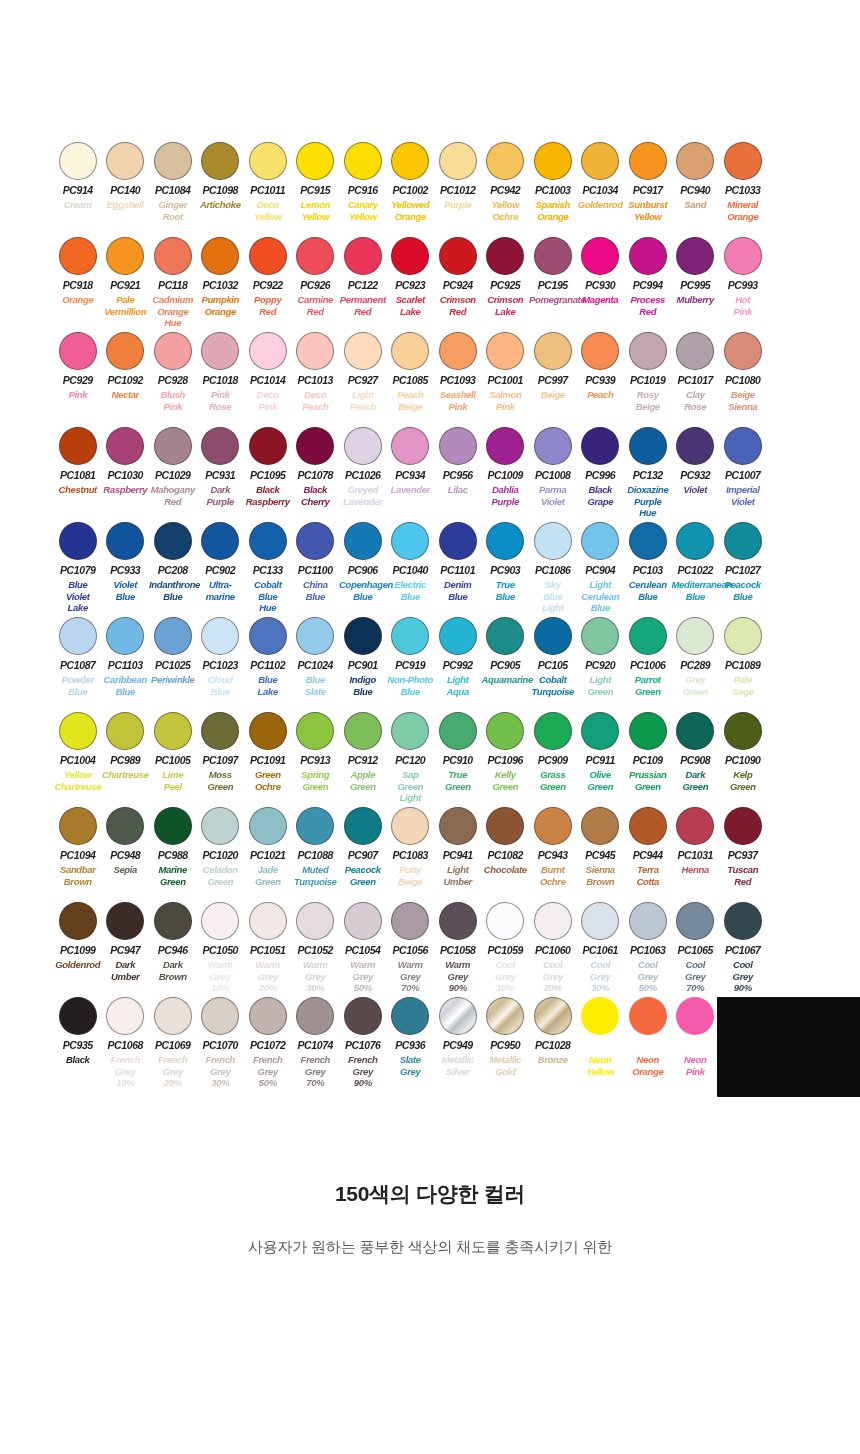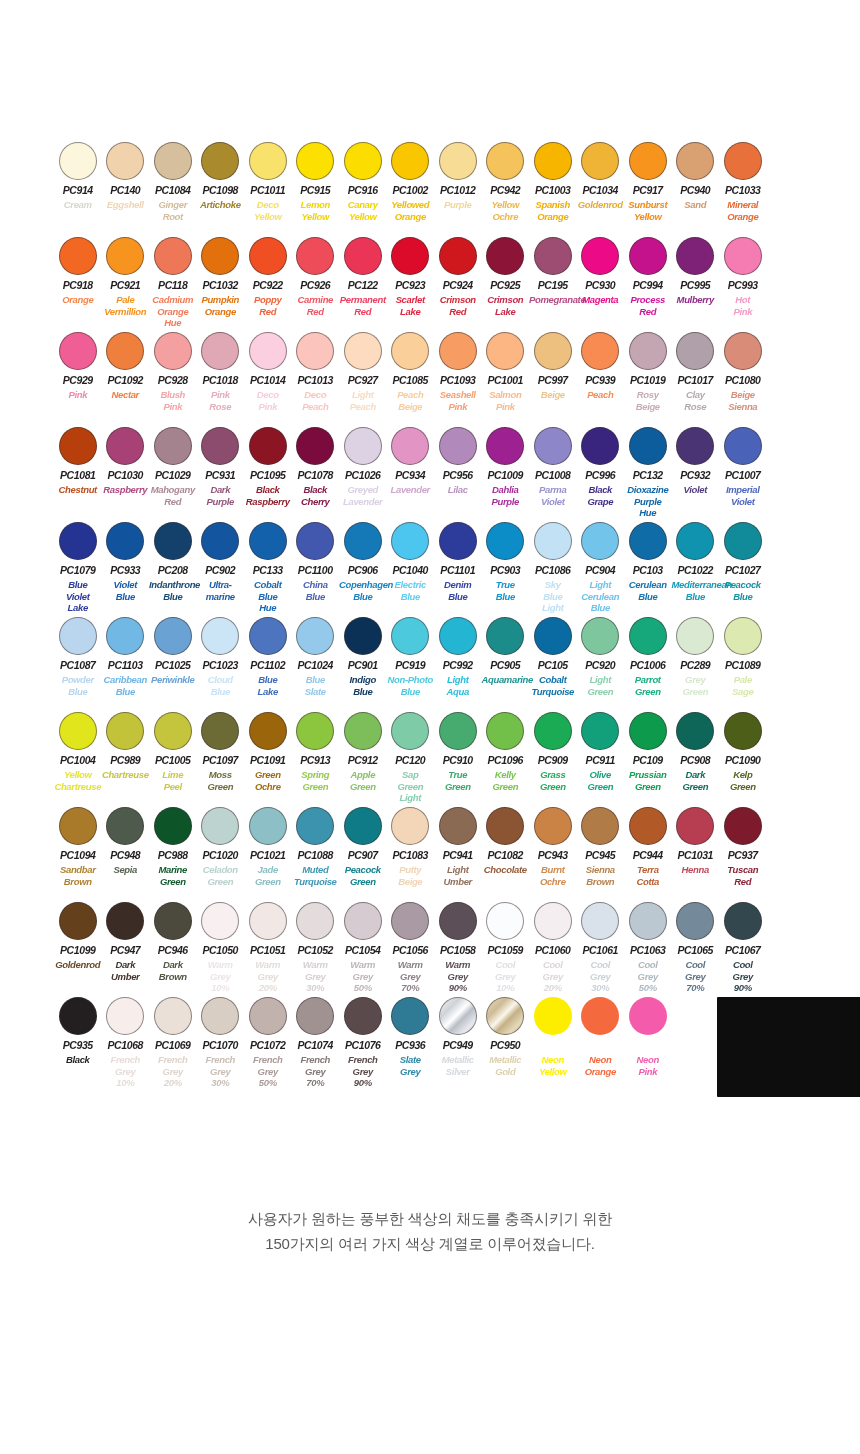--- a/index.html
+++ b/index.html
@@ -883,20 +883,25 @@
               <div class="dot grad-silver"></div>
               <div class="code">PC949</div>
               <div class="cname" style="color: rgb(213, 216, 221);">Metallic<br>Silver</div>
             </div>
             <div class="swatch-cell">
               <div class="dot grad-gold"></div>
               <div class="code">PC950</div>
               <div class="cname" style="color: rgb(221, 208, 174);">Metallic<br>Gold</div>
             </div>
             <div class="swatch-cell">
+              <div class="dot grad-bronze"></div>
+              <div class="code">PC1028</div>
+              <div class="cname" style="color: rgb(200, 182, 143);">Bronze</div>
+            </div>
+            <div class="swatch-cell">
               <div class="dot" style="background: rgb(253, 238, 0); border: none;"></div>
               <div class="code" style="color: rgb(255, 255, 255);">PC1035</div>
               <div class="cname" style="color: rgb(253, 238, 0);">Neon<br>Yellow</div>
             </div>
             <div class="swatch-cell">
               <div class="dot" style="background: rgb(245, 105, 63); border: none;"></div>
               <div class="code" style="color: rgb(255, 255, 255);">PC1036</div>
               <div class="cname" style="color: rgb(245, 105, 63);">Neon<br>Orange</div>
             </div>
             <div class="swatch-cell">
@@ -904,19 +909,19 @@
               <div class="code" style="color: rgb(255, 255, 255);">PC1038</div>
               <div class="cname" style="color: rgb(244, 92, 171);">Neon<br>Pink</div>
             </div>
             <div class="swatch-cell"></div>
           </div>
         </div>
       </div>
   </div>
 
   <div class="footer">
+    <h2>150색의 다양한 컬러</h2>
     <p>
       <span>사용자가 원하는 풍부한 색상의 채도를 충족시키기 위한</span><br>
-      <span>150가지의 여러 가지 색상 계열로 이루어졌습니다.</span>
     </p>
   </div>
 
 </div>
 
 </body></html>

